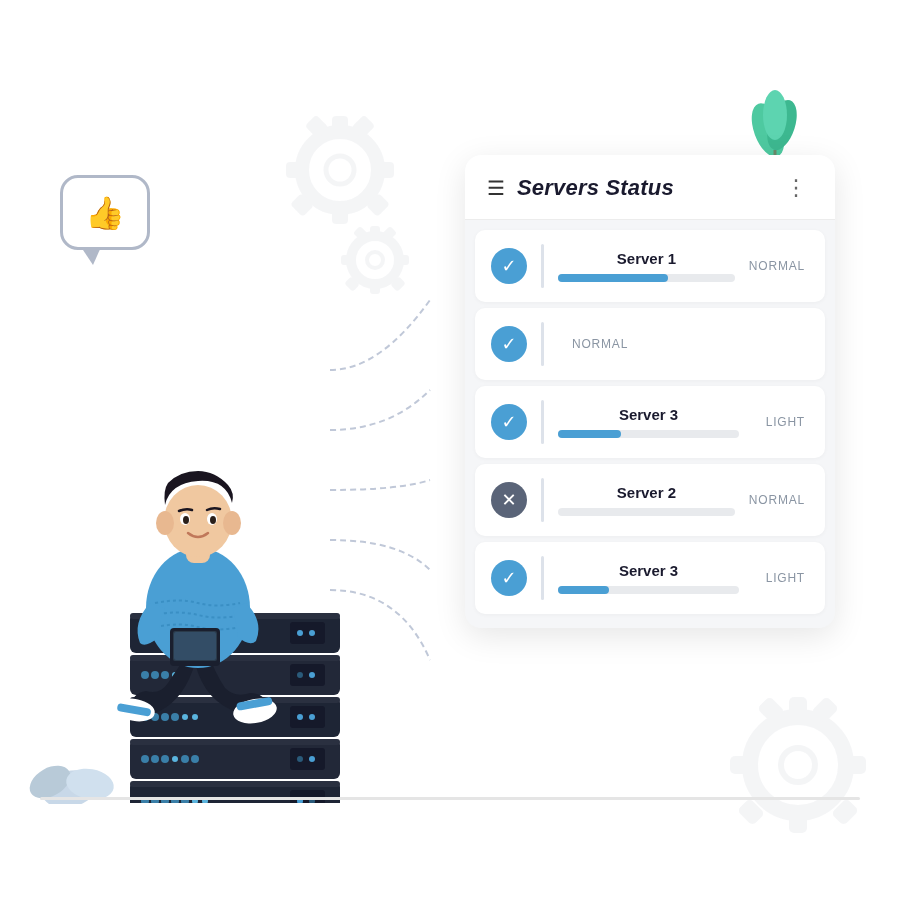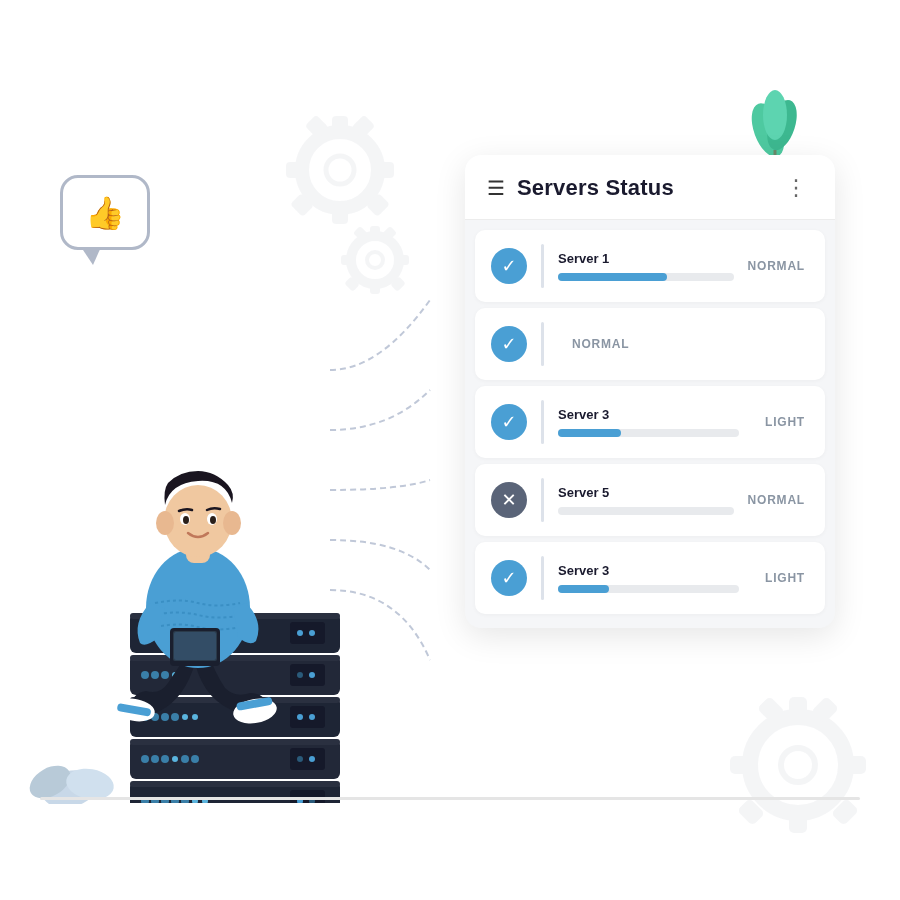--- a/index.html
+++ b/index.html
@@ -98,20 +98,21 @@
     }
     .card-icon {
       color: #333;
       font-size: 20px;
     }
     .card-title {
       font-size: 22px;
       font-weight: 700;
       color: #1a1a2e;
       letter-spacing: 0.2px;
+      font-style: italic;
     }
     .card-menu {
       font-size: 22px;
       color: #666;
       cursor: pointer;
       padding: 0 4px;
       letter-spacing: 2px;
     }
 
     
@@ -149,41 +150,42 @@
       margin: 0 14px;
       border-radius: 2px;
       flex-shrink: 0;
     }
 
     .server-info {
       flex: 1;
       min-width: 0;
     }
     .server-name {
-      font-size: 13px;
+      font-size: 15px;
       font-weight: 600;
       color: #1a1a2e;
       margin-bottom: 7px;
+      text-align: center;
     }
     .progress-bar-bg {
       height: 8px;
       background: #e8eaed;
       border-radius: 4px;
       overflow: visible;
       position: relative;
     }
     .progress-bar-fill {
       height: 100%;
       border-radius: 4px;
       background: #4a9fd4;
     }
 
     .status-label {
       font-size: 12px;
-      font-weight: 700;
+      font-weight: 400;
       color: #8a95a3;
       letter-spacing: 0.8px;
       margin-left: 14px;
       white-space: nowrap;
       flex-shrink: 0;
       min-width: 52px;
       text-align: right;
     }
   </style>
 </head>
@@ -439,21 +441,21 @@
         </div>
       </div>
       <div class="status-label">LIGHT</div>
     </div>
         <div class="server-row">
       <div class="status-icon offline">
         ✕
       </div>
       <div class="divider-line"></div>
       <div class="server-info">
-        <div class="server-name">Server 5</div>
+        <div class="server-name">Server 2</div>
         <div class="progress-bar-bg">
           <div class="progress-bar-fill" style="width:0%;"></div>
         </div>
       </div>
       <div class="status-label">NORMAL</div>
     </div>
         <div class="server-row">
       <div class="status-icon online">
         ✓
       </div>

